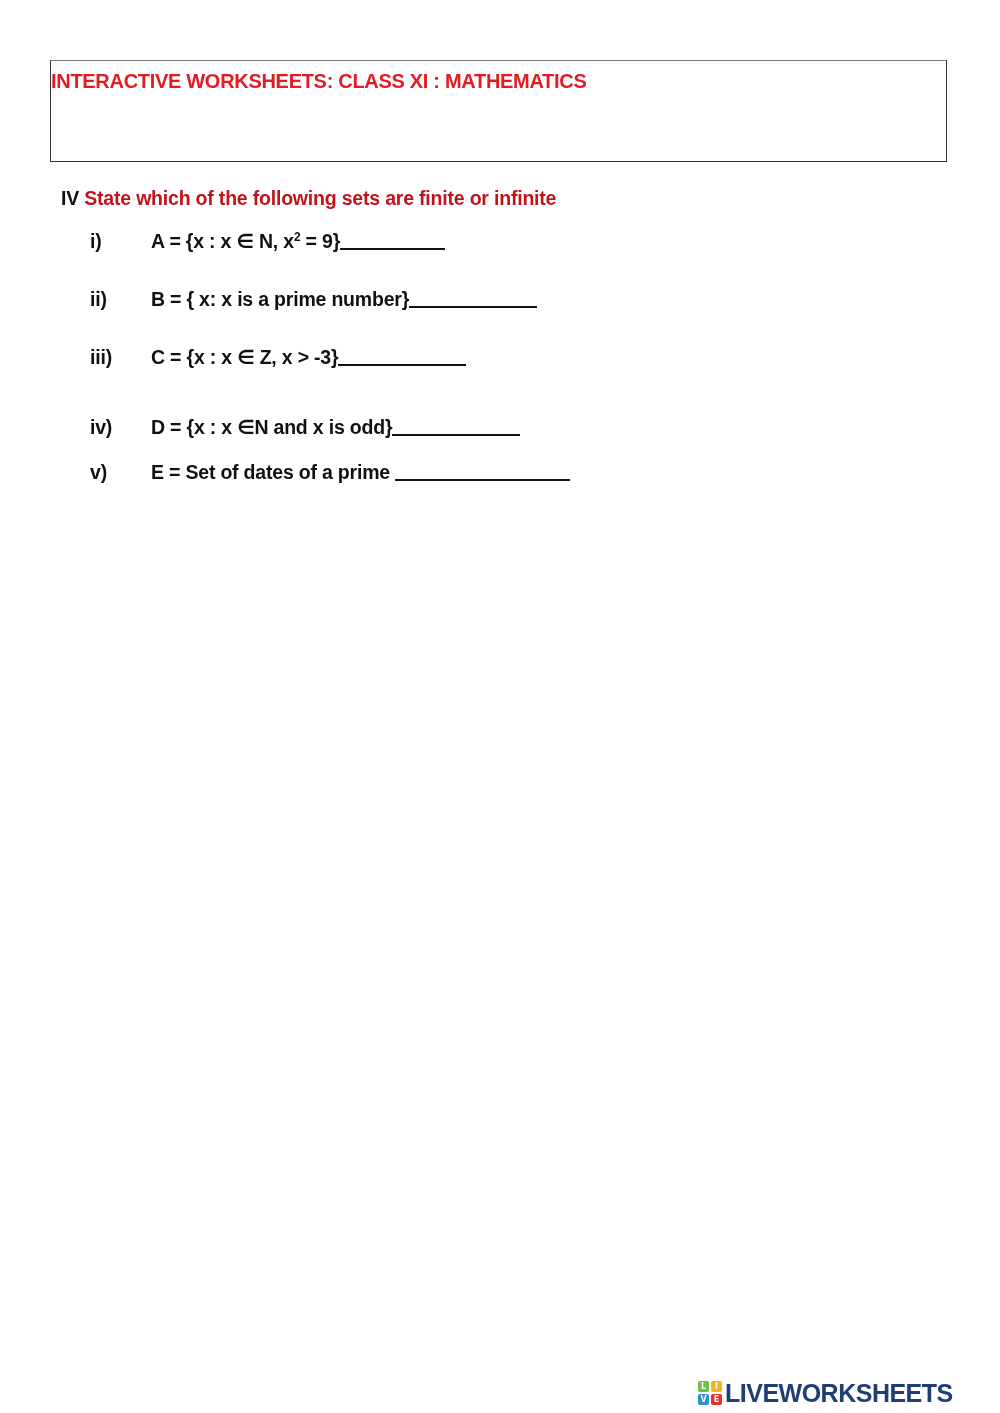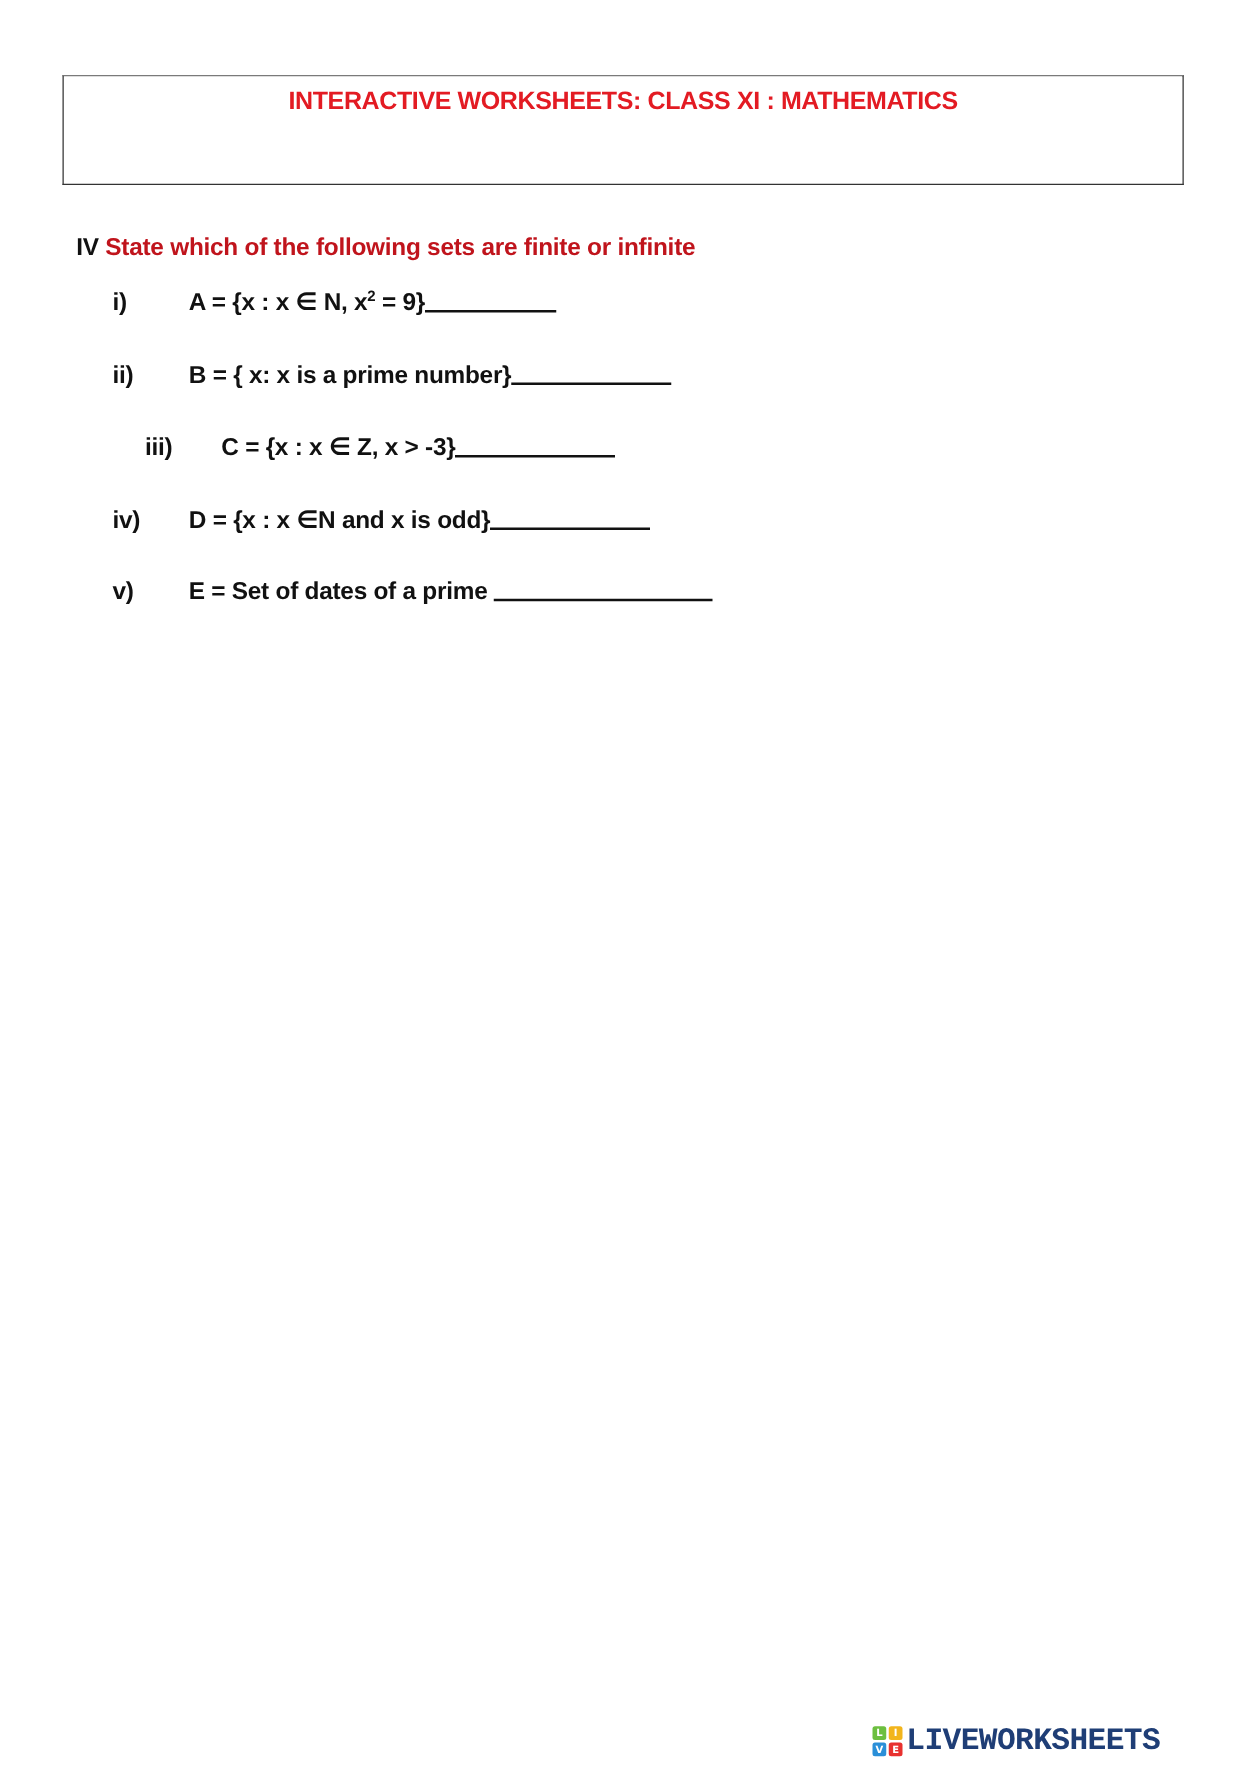--- a/index.html
+++ b/index.html
@@ -13,25 +13,24 @@
       position: relative;
       overflow: hidden;
       font-family: "Liberation Sans", "DejaVu Sans", sans-serif;
       color: #111111;
     }
     .header-box {
       position: absolute;
       left: 50px;
       top: 60px;
       width: 897px;
-      height: 88px;
+      height: 102px;
       border: 1.5px solid #333333;
       border-top-color: #7a7a7a;
       box-sizing: border-box;
-      text-align: center;
       padding-top: 5px;
     }
     .header-line {
       color: #e31b23;
       font-weight: bold;
       font-size: 20px;
       line-height: 31px;
       letter-spacing: -0.3px;
       white-space: nowrap;
     }
@@ -89,21 +88,21 @@
       font-family: "DejaVu Sans", sans-serif;
       font-size: 8px;
       font-weight: bold;
       color: #ffffff;
       display: flex;
       align-items: center;
       justify-content: center;
       border-radius: 2px;
     }
     .logo-text {
-      font-family: Liberation Mono, monospace;
+      font-family: Liberation Sans, sans-serif;
       font-weight: bold;
       font-size: 25px;
       color: #1f3e76;
       letter-spacing: -0.5px;
       line-height: 30px;
     }
   </style>
 </head>
 <body>
 
@@ -117,25 +116,25 @@
 </div>
 
 <div class="question" style="top:228px;">
   <span class="q-num">i)</span><span><span>A = {x : x ∈ N, x</span><sup style="font-size:12px;line-height:0;">2</sup><span> = 9}</span></span><span class="q-blank" style="width:105px;"></span>
 </div>
 
 <div class="question" style="top:286px;">
   <span class="q-num">ii)</span><span>B = { x: x is a prime number}</span><span class="q-blank" style="width:128px;"></span>
 </div>
 
-<div class="question" style="top:344px;margin-left:26px;">
+<div class="question" style="top:344px;">
   <span class="q-num">iii)</span><span>C = {x : x ∈ Z, x &gt; -3}</span><span class="q-blank" style="width:128px;"></span>
 </div>
 
-<div class="question" style="top:402px;">
+<div class="question" style="top:414px;">
   <span class="q-num">iv)</span><span>D = {x : x ∈N and x is odd}</span><span class="q-blank" style="width:128px;"></span>
 </div>
 
 <div class="question" style="top:459px;">
   <span class="q-num">v)</span><span>E = Set of dates of a prime </span><span class="q-blank" style="width:175px;"></span>
 </div>
 
 <div class="footer-logo">
   <div class="logo-tiles">
     <div class="logo-tile" style="background:#6cbf3f;">L</div>

